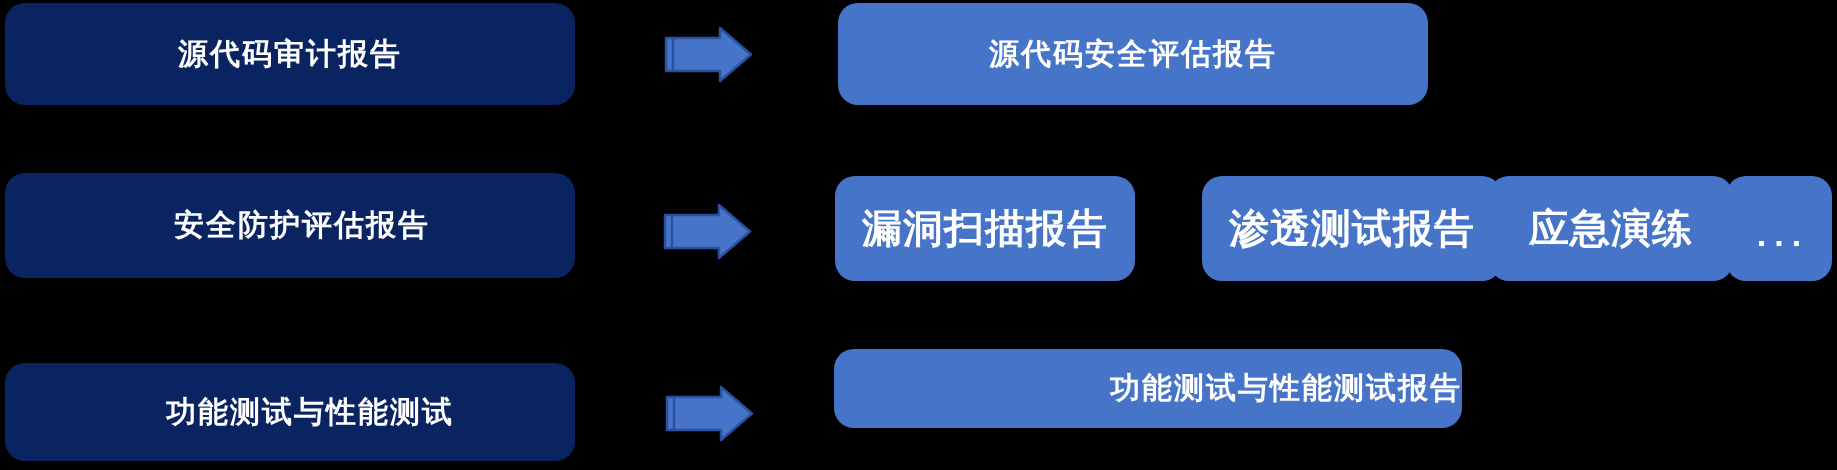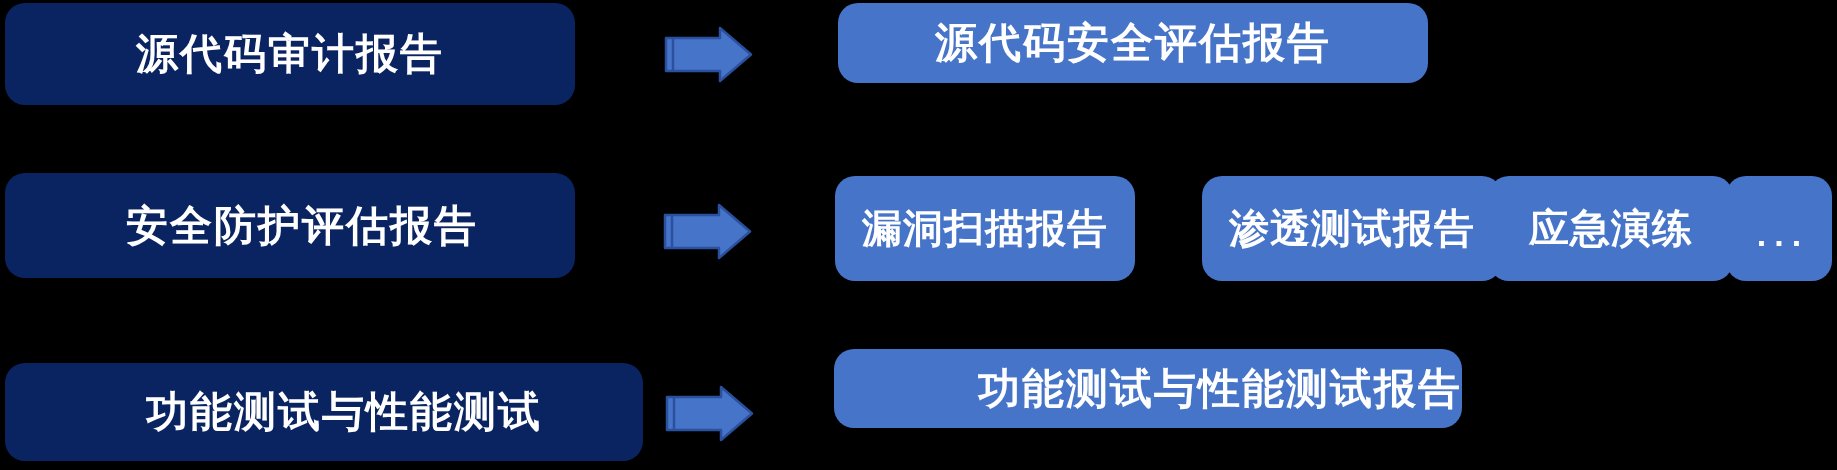--- a/index.html
+++ b/index.html
@@ -26,41 +26,41 @@
     display: flex;
     align-items: center;
     justify-content: center;
     color: var(--text-color);
     font-weight: 700;
     text-align: center;
     white-space: nowrap;
   }
   .dark  { background: var(--dark-box); }
   .light { background: var(--light-box); }
-  .fs-lg { font-size: 42px; letter-spacing: 2px; }
+  .fs-lg { font-size: 30px; letter-spacing: 2px; }
   .fs-md { font-size: 40px; letter-spacing: 1px; font-family: Liberation Serif, serif; }
   .dots  { font-size: 34px; letter-spacing: 8px; }
   .dots span { display: inline-block; transform: translate(4px, 6px); }
   .arrow { position: absolute; }
   .arrow polygon { fill: var(--arrow-fill); stroke: var(--arrow-edge); stroke-width: 2.5; stroke-linejoin: round; }
   .arrow line { stroke: var(--arrow-edge); stroke-width: 2.5; }
 
   
   .r1-src { left: 5px;   top: 3px;   width: 570px; height: 102px; }
   .a1     { left: 664px; top: 26px; }
-  .r1-out { left: 838px; top: 3px;   width: 590px; height: 80px; }
+  .r1-out { left: 838px; top: 3px;   width: 590px; height: 102px; }
   
   .r2-src  { left: 5px;    top: 173px; width: 570px; height: 105px; padding-left: 24px; }
   .a2      { left: 663px;  top: 203px; }
   .r2-out1 { left: 835px;  top: 176px; width: 300px; height: 105px; }
   .r2-out2 { left: 1162px; top: 176px; width: 300px; height: 105px; margin-left: 40px; }
   .r2-out3 { left: 1489px; top: 176px; width: 244px; height: 105px; }
   .r2-out4 { left: 1726px; top: 176px; width: 106px; height: 105px; }
   
-  .r3-src { left: 5px;   top: 363px; width: 638px; height: 98px; padding-left: 40px; }
+  .r3-src { left: 5px;   top: 363px; width: 570px; height: 98px; padding-left: 40px; }
   .a3     { left: 665px; top: 385px; }
   .r3-out { left: 834px; top: 349px; width: 628px; height: 79px; justify-content: flex-end; }
 </style>
 </head>
 <body>
 
 <div class="stage">
 
   <div class="box dark fs-lg r1-src">
     <span>源代码审计报告</span>

